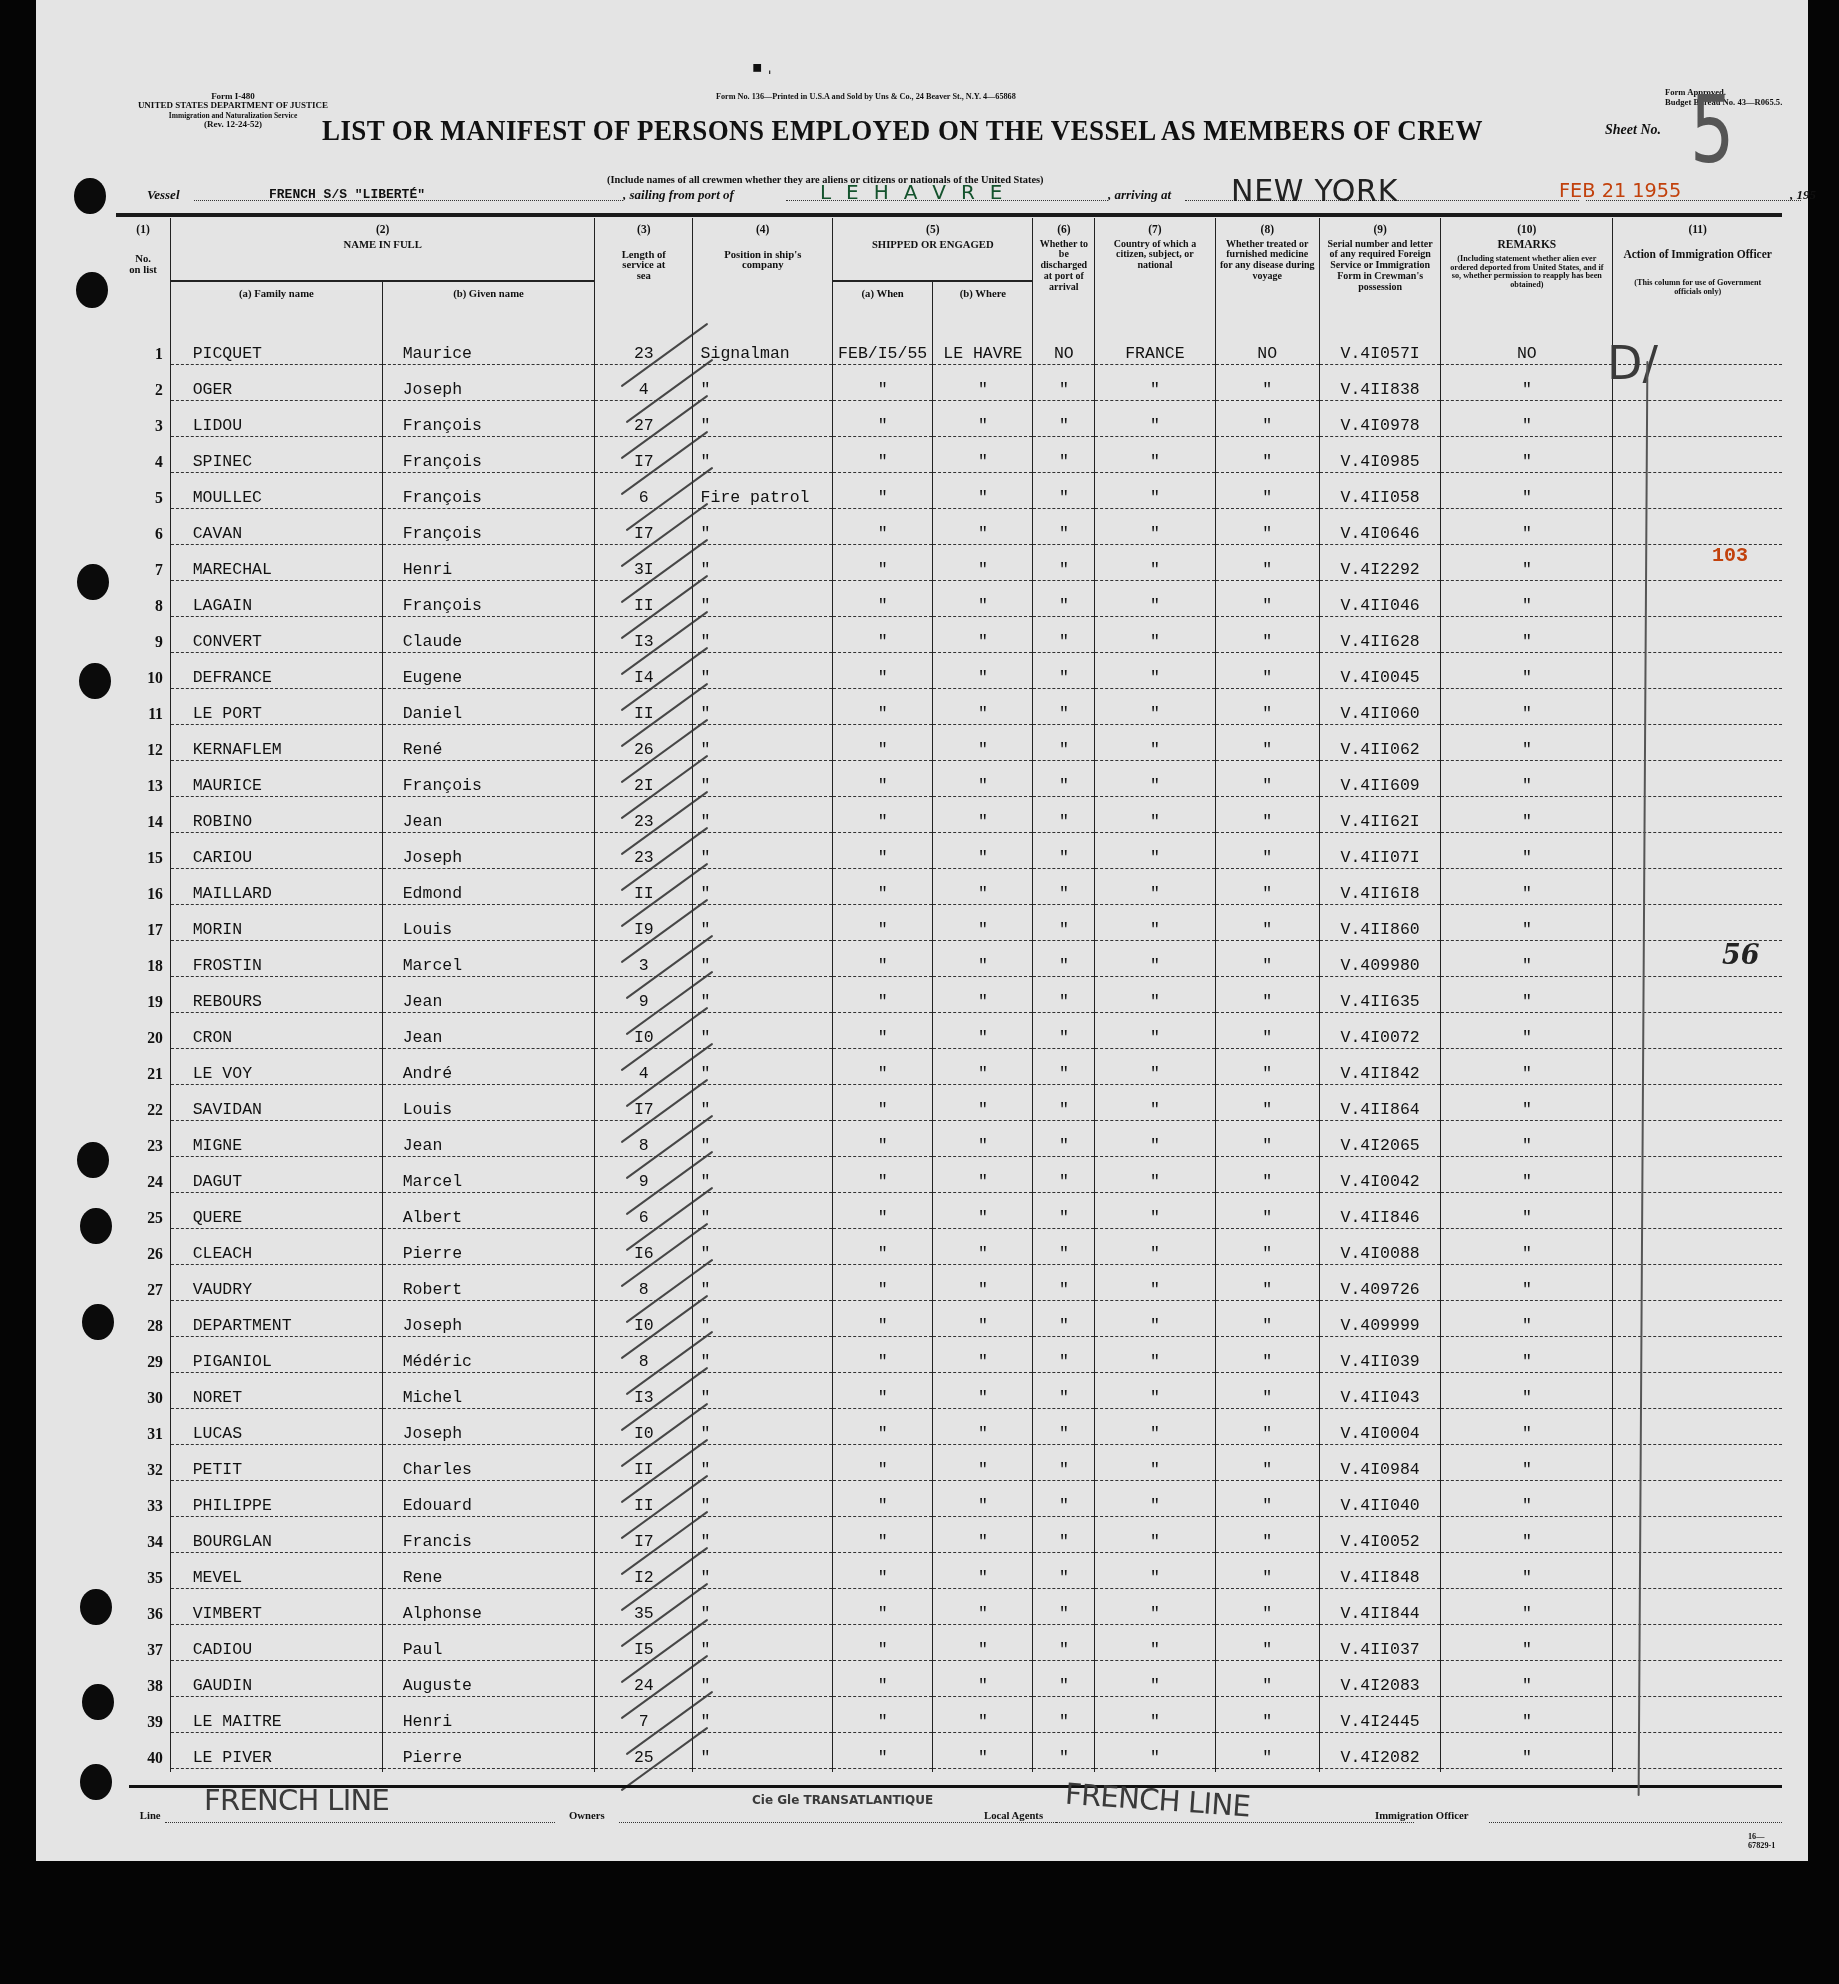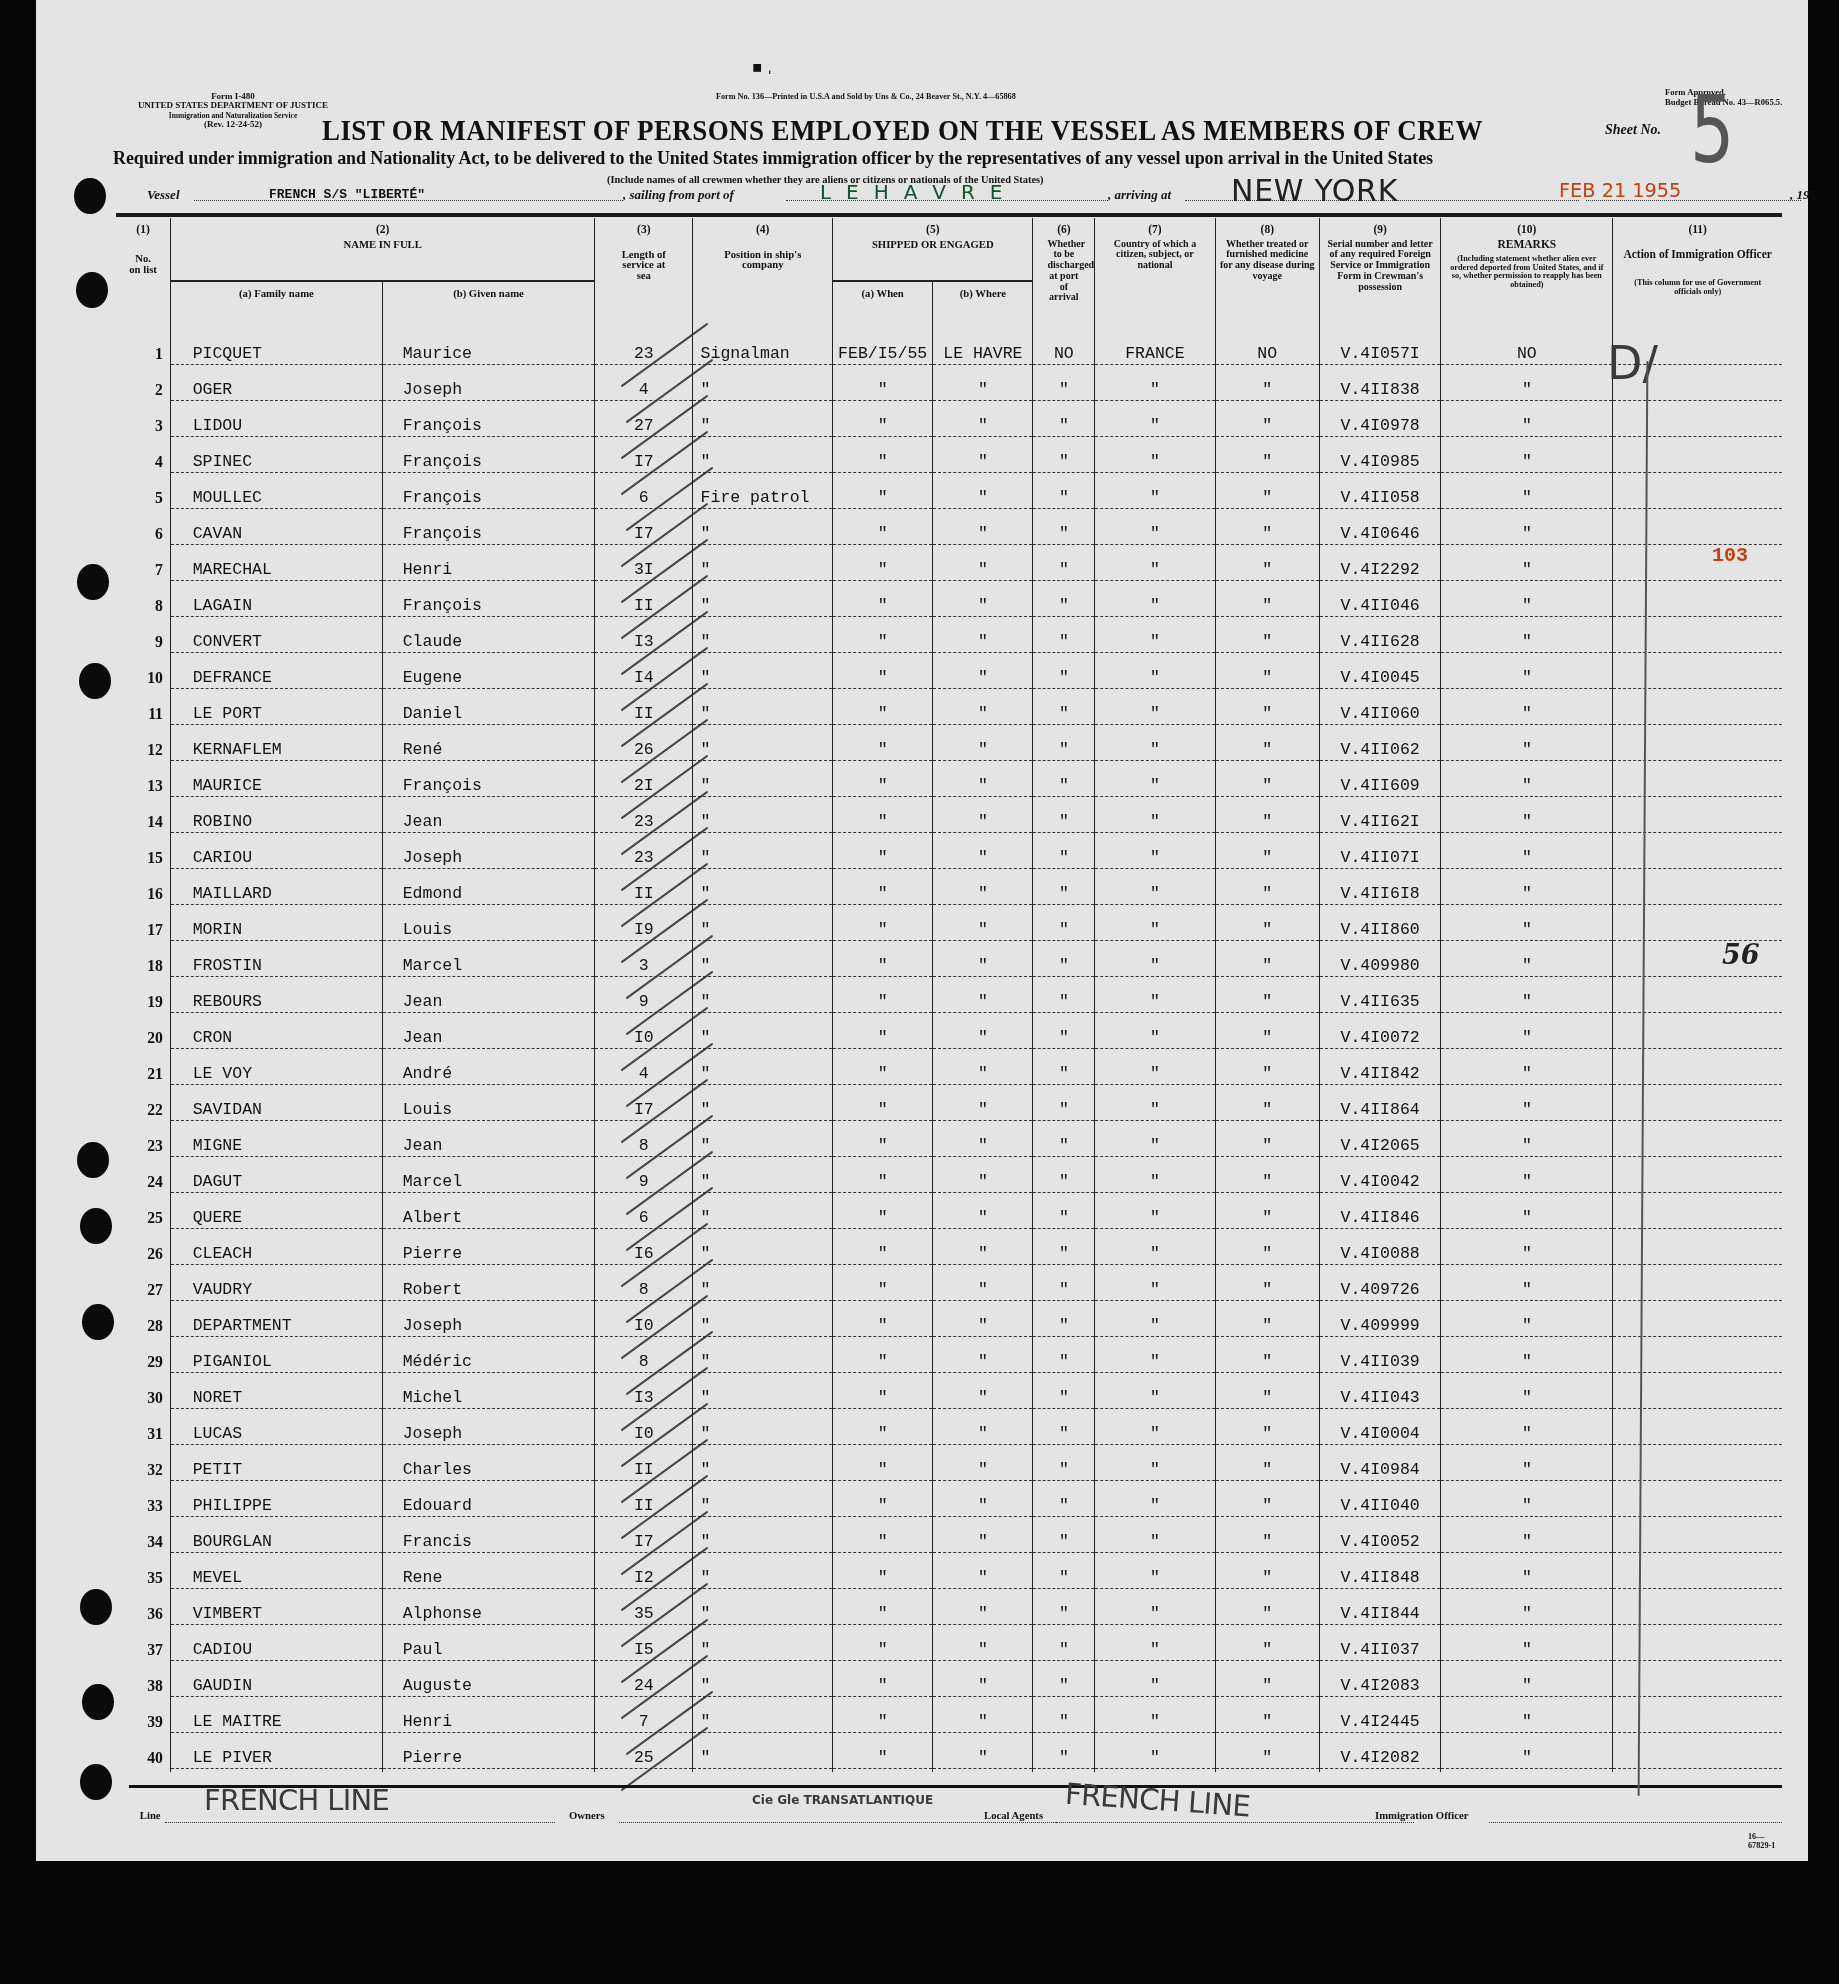--- a/index.html
+++ b/index.html
@@ -106,21 +106,20 @@
   <div class="printer">Form No. 136—Printed in U.S.A and Sold by Uns &amp; Co., 24 Beaver St., N.Y. 4—65868</div>
 
   <div class="approved">
     <div>Form Approved.</div>
     <div>Budget Bureau No. 43—R065.5.</div>
   </div>
 
   <div class="title">LIST OR MANIFEST OF PERSONS EMPLOYED ON THE VESSEL AS MEMBERS OF CREW</div>
   <div class="sheet-no">Sheet No.</div>
   <div class="sheet-no-val">5</div>
-  <div class="subtitle">Required under immigration and Nationality Act, to be delivered to the United States immigration officer by the representatives of any vessel upon arrival in the United States</div>
   <div class="include">(Include names of all crewmen whether they are aliens or citizens or nationals of the United States)</div>
 
   <div class="vessel-line">
     <span class="vl-label" style="left:0">Vessel</span>
     <span class="vl-dots" style="left:47px;width:429px"></span>
     <span class="vl-val-type" style="left:122px">FRENCH S/S "LIBERTÉ"</span>
     <span class="vl-label" style="left:476px">, sailing from port of</span>
     <span class="vl-dots" style="left:639px;width:322px"></span>
     <span class="vl-val-stamp" style="left:673px">L E  H A V R E</span>
     <span class="vl-label" style="left:961px">, arriving at</span>
@@ -166,21 +165,21 @@
         <th rowspan="2">
           <span class="num">(4)</span>
           <span style="display:block;margin-top:14.3px;padding:0 14.3px">Position in ship's company</span>
         </th>
         <th colspan="2">
           <span class="num">(5)</span>
           <span>SHIPPED OR ENGAGED</span>
         </th>
         <th rowspan="2">
           <span class="num">(6)</span>
-          <span style="display:block;padding:0 14px;font-size:10px">Whether to be discharged at port of arrival</span>
+          <span style="display:block;padding:0 3px;font-size:10px">Whether to be discharged at port of arrival</span>
         </th>
         <th rowspan="2">
           <span class="num">(7)</span>
           <span style="display:block;padding:0 13px;font-size:10px">Country of which a citizen, subject, or national</span>
         </th>
         <th rowspan="2">
           <span class="num">(8)</span>
           <span style="display:block;padding:0 4.3px;font-size:10px">Whether treated or furnished medicine for any disease during voyage</span>
         </th>
         <th rowspan="2">

